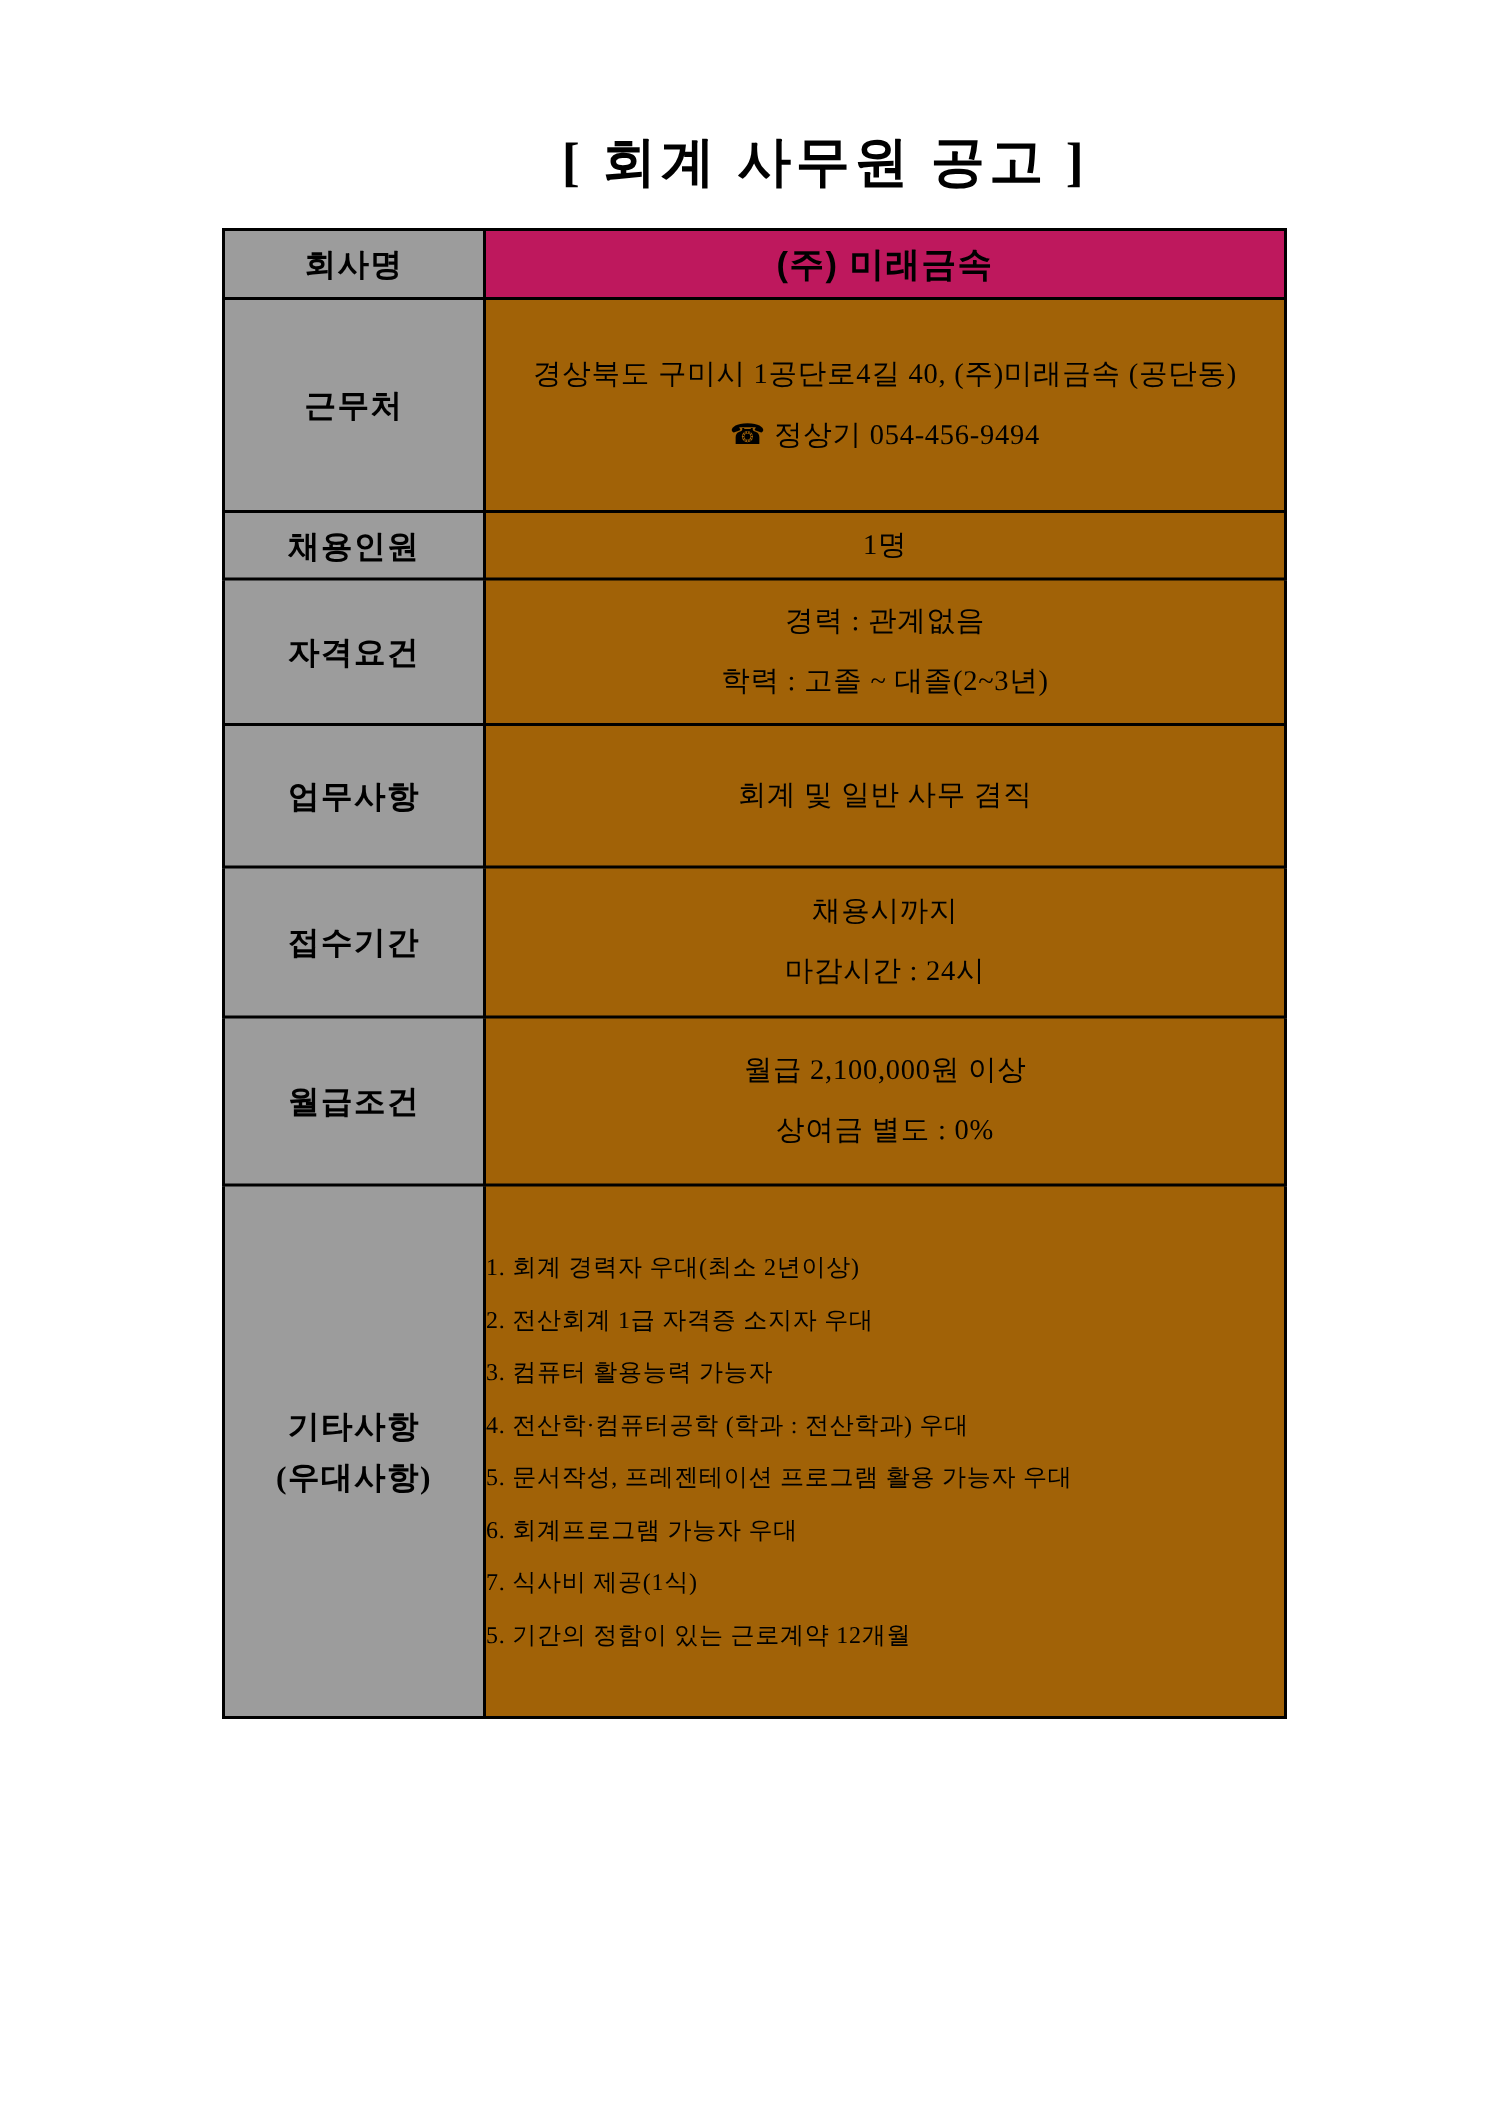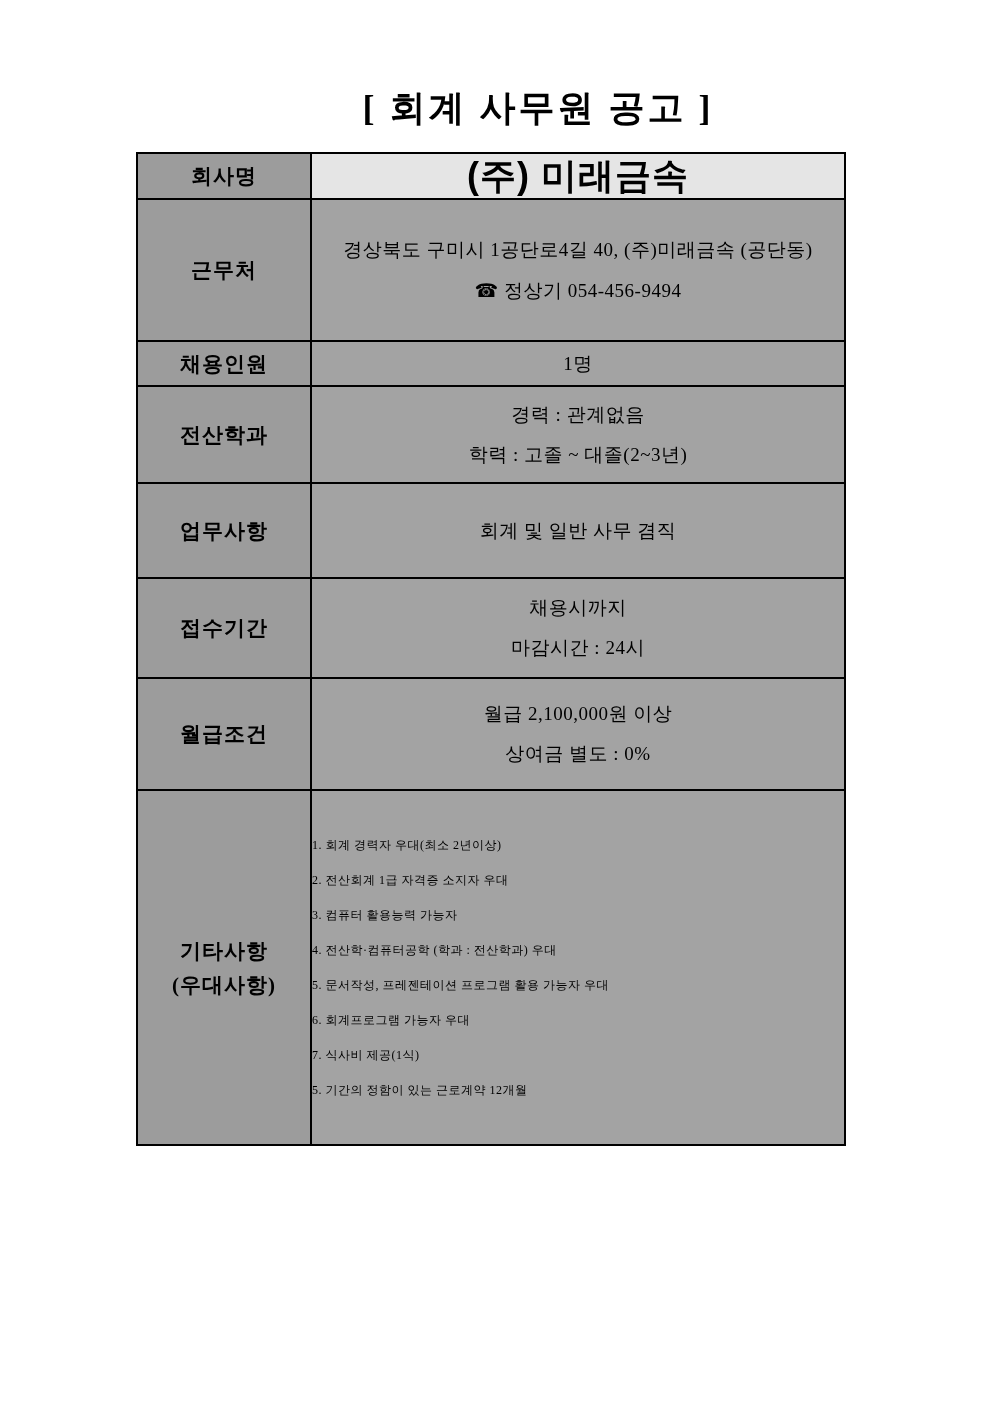--- a/index.html
+++ b/index.html
@@ -9,21 +9,21 @@
   }
   body {
     width: 992px;
     height: 1403px;
     font-family: "Liberation Serif", "DejaVu Serif", serif;
     color: #000000;
     position: relative;
   }
   .page {
     position: absolute;
-    left: 136px;
+    left: 148px;
     top: 0;
     width: 804px;
   }
   .doc-title {
     margin-top: 80px;
     margin-bottom: 16px;
     height: 56px;
     line-height: 56px;
     text-align: center;
     font-size: 36px;
@@ -48,39 +48,39 @@
     font-weight: bold;
     font-size: 21px;
     letter-spacing: 1px;
     line-height: 34px;
   }
   td.value-cell {
     text-align: center;
     font-size: 19px;
     letter-spacing: 0.5px;
     line-height: 40px;
-    background: #a3a3a3;
+    background: #a16207;
   }
   td.company-cell {
-    background: #e5e5e5;
+    background: #be185d;
     font-family: "Liberation Sans", "DejaVu Sans", sans-serif;
     font-weight: bold;
-    font-size: 36px;
+    font-size: 23px;
     letter-spacing: 1px;
   }
   td.salary-cell {
     font-weight: normal;
   }
   td.etc-cell {
     text-align: left;
     padding-left: 16px;
   }
   .etc-list .etc-item {
     line-height: 35px;
-    font-size: 12px;
+    font-size: 16px;
     letter-spacing: 0.5px;
     white-space: nowrap;
   }
   .phone-icon {
     font-family: "DejaVu Sans", sans-serif;
     font-size: 19px;
   }
   
   tr.r-company  { height: 46px; padding-left: 40px; }
   tr.r-workplace{ height: 142px; }
@@ -114,21 +114,21 @@
           <div><span class="phone-icon">☎</span> <span>정상기 054-456-9494</span></div>
         </td>
       </tr>
 
       <tr class="r-hires">
         <td class="label-cell">채용인원</td>
         <td class="value-cell">1명</td>
       </tr>
 
       <tr class="r-qualif">
-        <td class="label-cell">전산학과</td>
+        <td class="label-cell">자격요건</td>
         <td class="value-cell">
           <div>경력 : 관계없음</div>
           <div>학력 : 고졸 ~ 대졸(2~3년)</div>
         </td>
       </tr>
 
       <tr class="r-duties">
         <td class="label-cell">업무사항</td>
         <td class="value-cell">회계 및 일반 사무 겸직</td>
       </tr>

